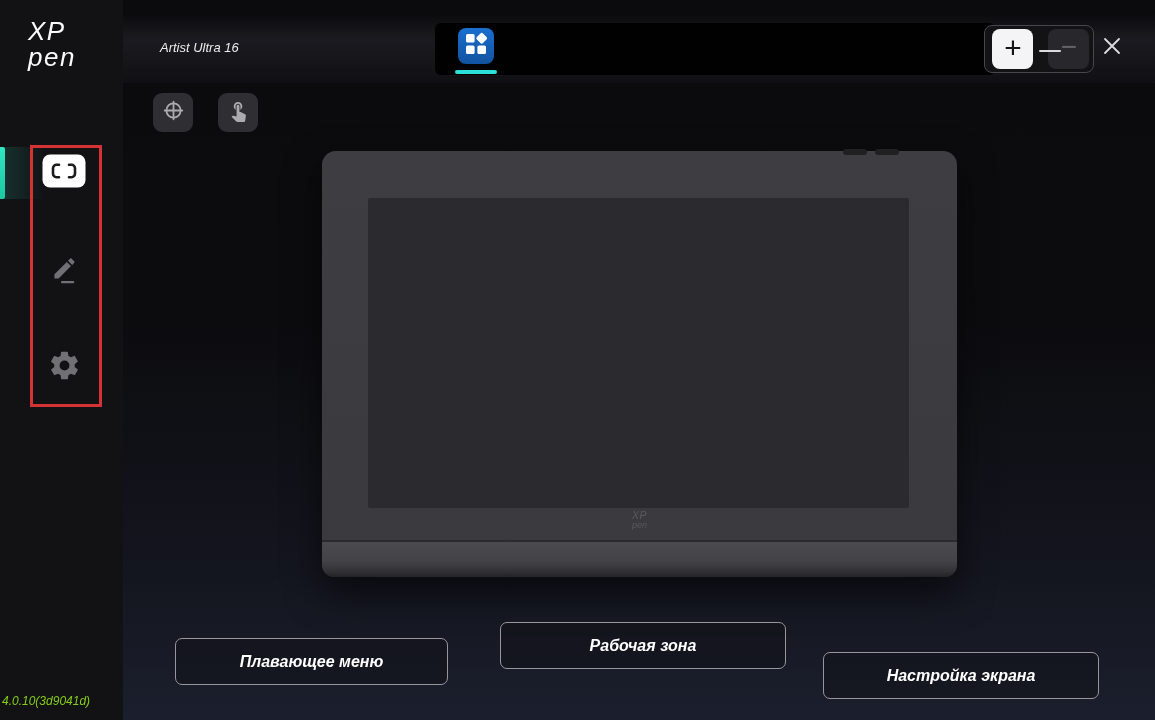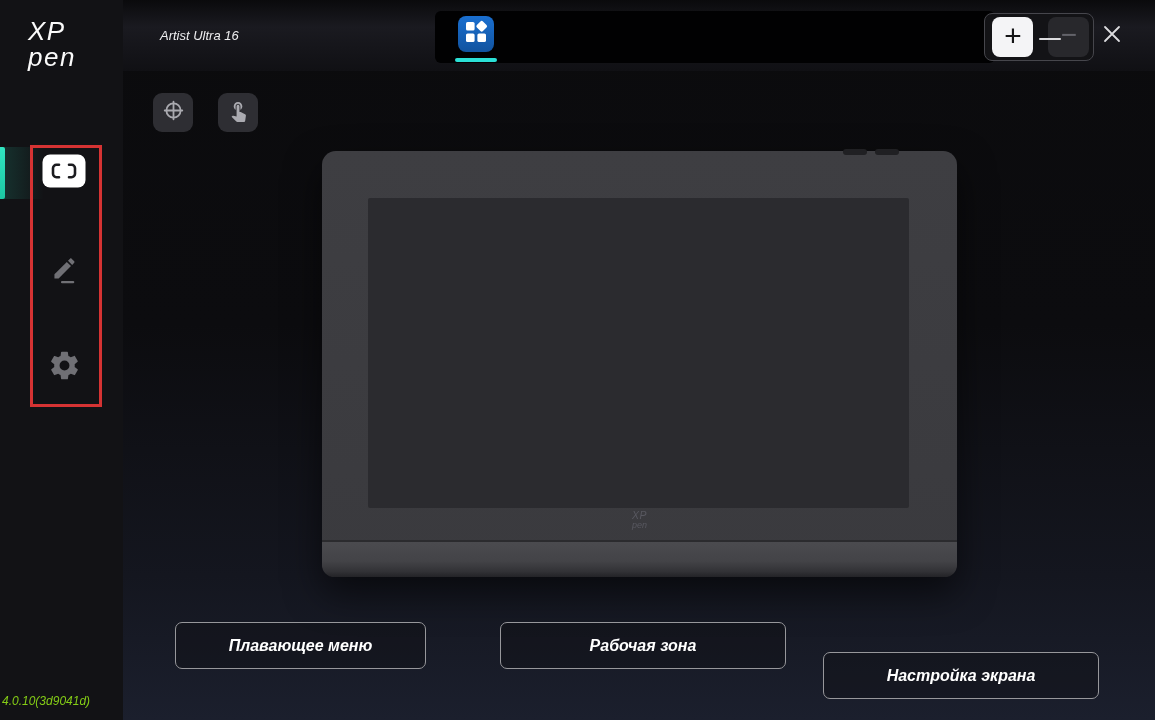--- a/index.html
+++ b/index.html
@@ -17,21 +17,21 @@
          background:linear-gradient(90deg,rgba(44,226,189,0.16),rgba(44,226,189,0));}
   .accent-bar{position:absolute;left:0;top:147px;width:5px;height:52px;border-radius:0 2px 2px 0;
          background:linear-gradient(180deg,#31e6c2,#1cc7a2);}
   .red-annotation{position:absolute;left:30px;top:145px;width:66px;height:256px;
          border:3px solid #d53333;}
   .side-item{position:absolute;left:34px;width:60px;height:52px;display:flex;
          align-items:center;justify-content:center;cursor:pointer;}
   .side-item.i1{top:147px;} .side-item.i2{top:245px;} .side-item.i3{top:341px;}
   .version{position:absolute;left:2px;top:694px;font-size:12px;color:#84cc16;}
   
-  .header{position:absolute;left:123px;top:0;width:1032px;height:71px;
+  .header{position:absolute;left:123px;top:12px;width:1032px;height:71px;
          background:linear-gradient(180deg,#0a0a0c 0%,#1a1a20 38%,#101014 100%);z-index:2;}
   .title{position:absolute;left:37px;top:28px;font-size:13px;color:#ededef;}
   .tabstrip{position:absolute;left:312px;top:11px;width:560px;height:52px;background:#010102;
          border-radius:6px;}
   .tab-active{position:absolute;left:23px;top:5px;width:36px;height:36px;border-radius:8px;
          background:linear-gradient(180deg,#1a6fd0,#11539f);display:flex;align-items:center;
          justify-content:center;cursor:pointer;}
   .tab-underline{position:absolute;left:20px;top:47px;width:42px;height:4px;border-radius:2px;
          background:#2be0d6;}
   .pm-panel{position:absolute;left:549px;top:2px;width:110px;height:48px;background:#131316;
@@ -63,21 +63,21 @@
   .device-logo .l1{font-size:10.5px;letter-spacing:0.5px;}
   .device-logo .l2{font-size:9px;}
   .device-base{position:absolute;left:0;bottom:0;width:635px;height:37px;box-sizing:border-box;
          border-top:2px solid #2b2b2e;border-radius:0 0 12px 12px;
          background:linear-gradient(180deg,#4b4b4f 0%,#434347 55%,#323236 84%,#232327 100%);}
   
   .action-btn{position:absolute;top:622px;height:47px;box-sizing:border-box;
          border:1.5px solid #97979b;border-radius:7px;background:rgba(14,14,18,0.35);
          color:#ffffff;font-size:16px;font-weight:bold;display:flex;align-items:center;
          justify-content:center;cursor:pointer;}
-  .action-btn.a1{left:175px;width:251px;}
+  .action-btn.a1{left:175px;width:273px;margin-top:16px;}
   .action-btn.a2{left:500px;width:286px;}
   .action-btn.a3{left:823px;width:276px;margin-top:30px;}
 </style>
 </head>
 <body>
 
 <div id="app">
 
   <div class="sidebar">
     <div class="brand">

